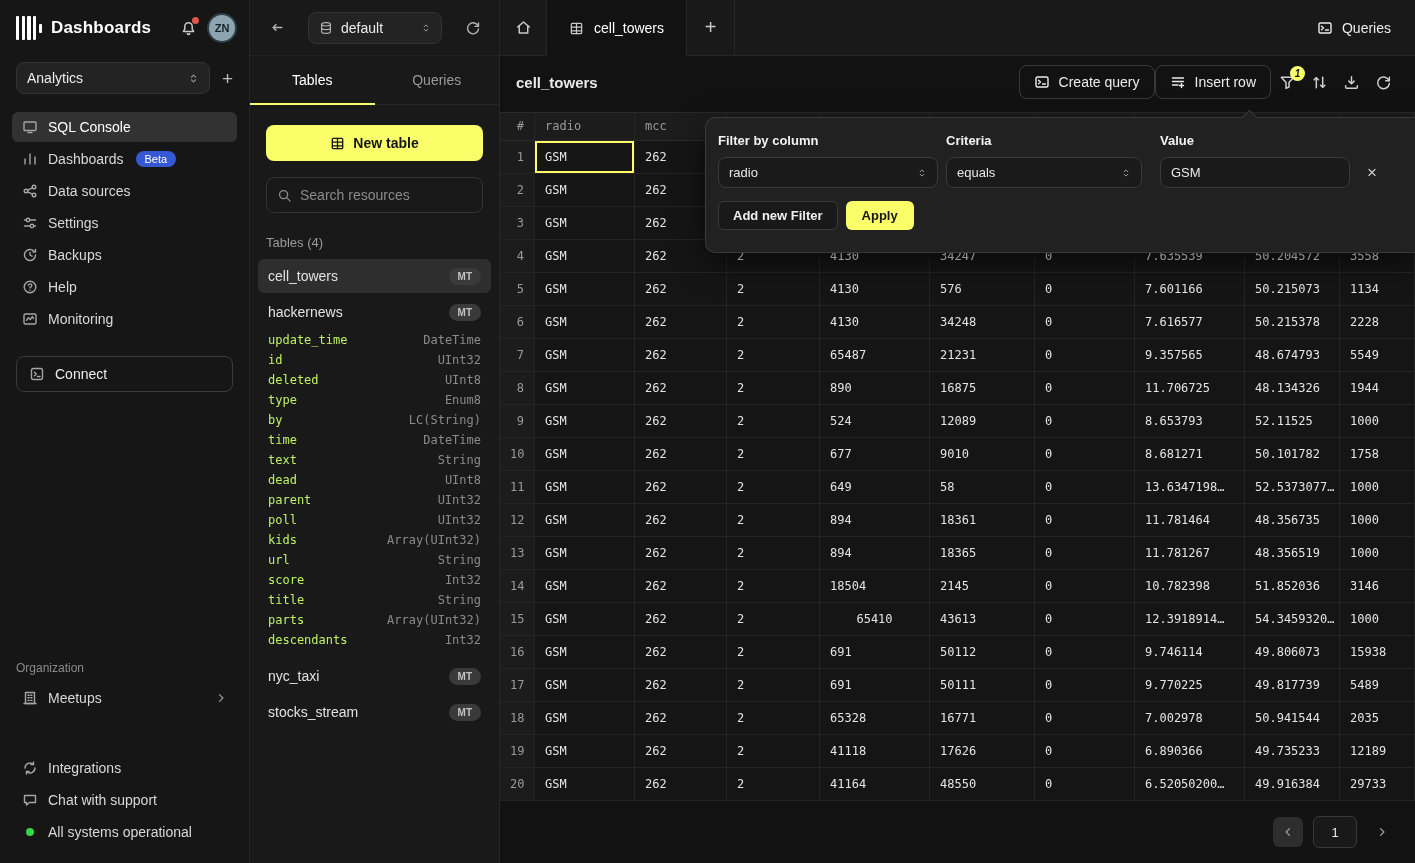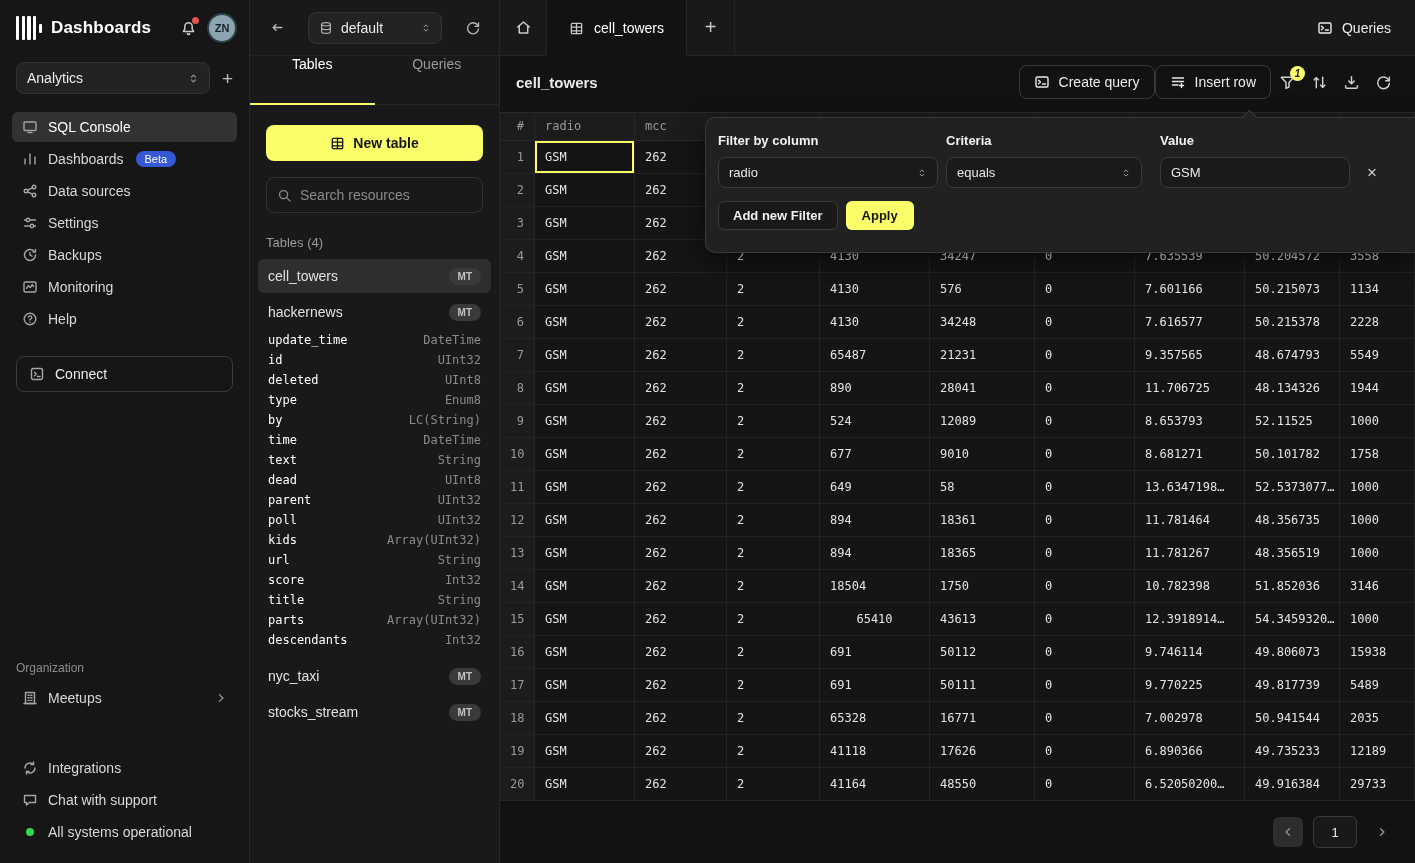--- a/index.html
+++ b/index.html
@@ -43,35 +43,35 @@
   .sb-footer { padding:14px 12px 16px; display:flex; flex-direction:column; gap:2px; margin-top:26px; }
   .status-dot { width:8px; height:8px; border-radius:50%; background:#32d74b; margin:0 4px; }
 
   
   .explorer { width:250px; min-width:250px; background:#191919; display:flex; flex-direction:column; border-right:1px solid #262626; }
   .ex-top { height:56px; min-height:56px; display:flex; align-items:center; justify-content:space-between; padding:0 18px; border-bottom:1px solid #232323; }
   .icon-plain { color:#b5b5b5; display:flex; }
   .db-select { height:32px; background:#232323; border:1px solid #333; border-radius:8px; display:flex; align-items:center; gap:8px; padding:0 10px; color:#ececec; width:134px; }
   .db-select .lbl { flex:1; text-align:left; }
   .ex-tabs { height:49px; min-height:49px; display:flex; border-bottom:1px solid #262626; }
-  .ex-tab { flex:1; display:flex; align-items:flex-start; justify-content:center; color:#9a9a9a; position:relative; font-size:14px; }
+  .ex-tab { flex:1; display:flex; align-items:center; justify-content:center; color:#9a9a9a; position:relative; font-size:14px; }
   .ex-tab.active { color:#fff; }
   .ex-tab.active::after { content:""; position:absolute; left:0; right:0; bottom:-1px; height:2px; background:#faff69; }
   .new-table-btn { margin:20px 16px 0; height:36px; min-height:36px; background:#faff69; color:#161616; border-radius:8px; display:flex; align-items:center; justify-content:center; gap:8px; font-weight:600; }
   .search-box { margin:16px 16px 0; height:36px; min-height:36px; border:1px solid #333; border-radius:8px; display:flex; align-items:center; gap:8px; padding:11px 10px; color:#8b8b8b; }
   .search-box input { flex:1; background:transparent; border:none; outline:none; color:#ddd; font-size:14px; min-width:0; }
   .search-box input::placeholder { color:#8b8b8b; }
   .tables-heading { color:#9a9a9a; font-size:13px; padding:22px 16px 8px; }
   .tbl-item { height:34px; min-height:34px; margin:1px 8px; padding:0 10px; border-radius:6px; display:flex; align-items:center; justify-content:space-between; color:#e2e2e2; }
   .tbl-item.active { background:#2e2e2e; }
   .mt-badge { background:#3a3a3a; color:#c2c2c2; font-size:10px; font-weight:600; padding:3px 9px; border-radius:10px; }
   .engine-line { color:#9a9a9a; font-size:12px; padding:4px 18px 10px; }
   .schema-list { padding-bottom:8px; }
   .schema-row { display:flex; justify-content:space-between; padding:3px 18px; font-family:"DejaVu Sans Mono", monospace; font-size:12px; }
-  .sname { color:#ffffff; }
+  .sname { color:#bef264; }
   .stype { color:#8a8a8a; }
 
   
   .main { flex:1; display:flex; flex-direction:column; position:relative; background:#121212; min-width:0; }
   .m-tabbar { height:56px; min-height:56px; background:#191919; display:flex; align-items:stretch; border-bottom:1px solid #262626; }
   .home-cell { width:47px; display:flex; align-items:center; justify-content:center; color:#c9c9c9; border-right:1px solid #262626; }
   .m-tab { display:flex; align-items:center; gap:10px; padding:0 22px; background:#121212; border-right:1px solid #262626; color:#fff; margin-bottom:-1px; }
   .m-tab .ic { color:#c9c9c9; display:flex; }
   .add-tab { width:48px; display:flex; align-items:center; justify-content:center; color:#c9c9c9; font-size:20px; border-right:1px solid #262626; }
   .queries-btn { margin-left:auto; display:flex; align-items:center; gap:9px; padding:0 24px; color:#ececec; }
@@ -203,35 +203,35 @@
               <path d="M13.5 8a5.5 5.5 0 1 1-1.6-3.9"></path>
               <path d="M13.5 2.5V5H11"></path>
               <path d="M8 5.5V8l2 1.2"></path>
             </svg>
           </span>
         <span>Backups</span>
       </div>
       <div class="nav-item">
         <span class="ic">
             <svg width="16" height="16" viewBox="0 0 16 16" fill="none" stroke="currentColor" stroke-width="1.4" stroke-linecap="round" stroke-linejoin="round">
-              <rect x="2" y="3" width="12" height="10" rx="1.5"></rect>
-              <path d="M4.5 9.2l2-2.6 1.8 2 2-3 1.2 2"></path>
-            </svg>
-          </span>
-        <span>Monitoring</span>
-      </div>
-      <div class="nav-item">
-        <span class="ic">
-            <svg width="16" height="16" viewBox="0 0 16 16" fill="none" stroke="currentColor" stroke-width="1.4" stroke-linecap="round" stroke-linejoin="round">
               <circle cx="8" cy="8" r="5.8"></circle>
               <path d="M6.4 6.2A1.7 1.7 0 1 1 8 8.3v.7"></path>
               <path d="M8 11.2v.1"></path>
             </svg>
           </span>
         <span>Help</span>
+      </div>
+      <div class="nav-item">
+        <span class="ic">
+            <svg width="16" height="16" viewBox="0 0 16 16" fill="none" stroke="currentColor" stroke-width="1.4" stroke-linecap="round" stroke-linejoin="round">
+              <rect x="2" y="3" width="12" height="10" rx="1.5"></rect>
+              <path d="M4.5 9.2l2-2.6 1.8 2 2-3 1.2 2"></path>
+            </svg>
+          </span>
+        <span>Monitoring</span>
       </div>
     </nav>
 
     <button class="connect-btn">
       <span class="ic">
           <svg width="16" height="16" viewBox="0 0 16 16" fill="none" stroke="#a5a5a5" stroke-width="1.4" stroke-linecap="round" stroke-linejoin="round">
             <rect x="2.5" y="2.5" width="11" height="11" rx="2"></rect>
             <path d="M5.5 6.2 7.4 8l-1.9 1.8"></path>
             <path d="M8.5 10.5h2.5"></path>
           </svg>
@@ -622,21 +622,21 @@
             <div class="tcell" style="width: 110px;">9.357565</div>
             <div class="tcell" style="width: 95px;">48.674793</div>
             <div class="tcell" style="flex: 1 1 0%;">5549</div>
           </div>
           <div class="trow">
             <div class="tcell rnum" style="width: 35px;">8</div>
             <div class="tcell" style="width: 100px;">GSM</div>
             <div class="tcell" style="width: 92px;">262</div>
             <div class="tcell" style="width: 93px;">2</div>
             <div class="tcell" style="width: 110px;">890</div>
-            <div class="tcell" style="width: 105px;">28041</div>
+            <div class="tcell" style="width: 105px;">16875</div>
             <div class="tcell" style="width: 100px;">0</div>
             <div class="tcell" style="width: 110px;">11.706725</div>
             <div class="tcell" style="width: 95px;">48.134326</div>
             <div class="tcell" style="flex: 1 1 0%;">1944</div>
           </div>
           <div class="trow">
             <div class="tcell rnum" style="width: 35px;">9</div>
             <div class="tcell" style="width: 100px;">GSM</div>
             <div class="tcell" style="width: 92px;">262</div>
             <div class="tcell" style="width: 93px;">2</div>
@@ -694,21 +694,21 @@
             <div class="tcell" style="width: 110px;">11.781267</div>
             <div class="tcell" style="width: 95px;">48.356519</div>
             <div class="tcell" style="flex: 1 1 0%;">1000</div>
           </div>
           <div class="trow">
             <div class="tcell rnum" style="width: 35px;">14</div>
             <div class="tcell" style="width: 100px;">GSM</div>
             <div class="tcell" style="width: 92px;">262</div>
             <div class="tcell" style="width: 93px;">2</div>
             <div class="tcell" style="width: 110px;">18504</div>
-            <div class="tcell" style="width: 105px;">1750</div>
+            <div class="tcell" style="width: 105px;">2145</div>
             <div class="tcell" style="width: 100px;">0</div>
             <div class="tcell" style="width: 110px;">10.782398</div>
             <div class="tcell" style="width: 95px;">51.852036</div>
             <div class="tcell" style="flex: 1 1 0%;">3146</div>
           </div>
           <div class="trow">
             <div class="tcell rnum" style="width: 35px;">15</div>
             <div class="tcell" style="width: 100px;">GSM</div>
             <div class="tcell" style="width: 92px;">262</div>
             <div class="tcell" style="width: 93px;">2</div>

